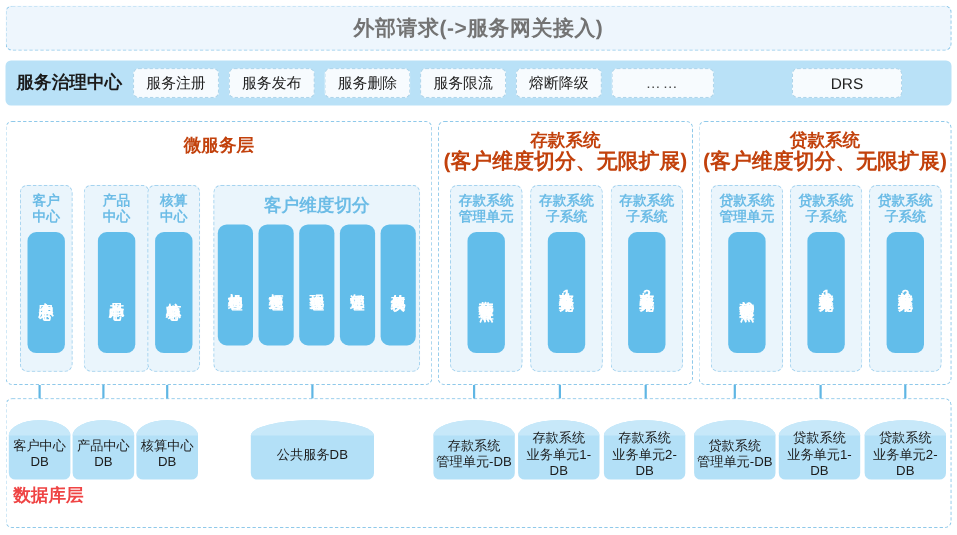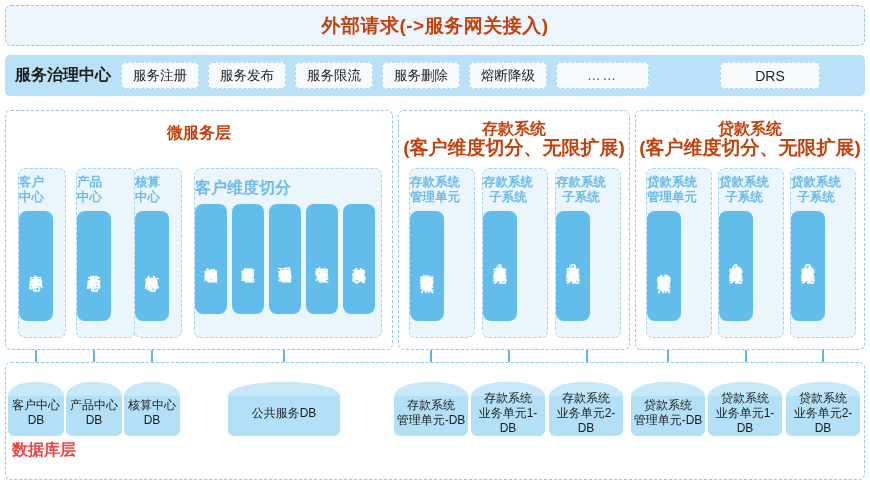--- a/index.html
+++ b/index.html
@@ -15,21 +15,21 @@
   
   .ext-banner{
     position:absolute;left:5px;top:5px;width:860px;height:41px;
     background:#eef6fd;
     border:1px dashed #8fc9ea;
     border-radius:6px;
     box-sizing:border-box;
     display:flex;align-items:center;justify-content:center;
   }
   .ext-banner-text{
-    font-size:19px;font-weight:bold;color:#c2410c;letter-spacing:.5px;
+    font-size:19px;font-weight:bold;color:#737373;letter-spacing:.5px;
   }
 
   
   .gov-bar{
     position:absolute;left:5px;top:55px;width:860px;height:41px;
     background:#b9e1f7;
     border-radius:5px;
     box-sizing:border-box;
     display:flex;align-items:center;
   }
@@ -71,21 +71,21 @@
   #panel-deposit{left:398px;top:110px;width:232px;height:240px;}
   #panel-loan{left:635px;top:110px;width:230px;height:240px;}
 
   
   .card{
     position:absolute;
     background:#eaf5fc;
     border:1px dashed #a5d3ef;
     border-radius:7px;
     box-sizing:border-box;
-    display:flex;flex-direction:column;align-items:flex-start;
+    display:flex;flex-direction:column;align-items:center;
   }
   .card-label{
     color:#6cbce6;font-weight:bold;text-align:center;
     margin-top:6px;line-height:15px;font-size:12.5px;
     white-space:pre-line;
   }
   .card-label.big{font-size:16px;color:#6cbce6;margin-top:9px;line-height:20px;}
 
   
   .vblock{
@@ -152,22 +152,22 @@
 <div class="stage">
 
   <div class="ext-banner">
     <div class="ext-banner-text">外部请求(-&gt;服务网关接入)</div>
   </div>
 
   <div class="gov-bar">
     <div class="gov-title">服务治理中心</div>
     <div class="gov-btn w-std">服务注册</div>
     <div class="gov-btn w-std">服务发布</div>
+    <div class="gov-btn w-std">服务删除</div>
     <div class="gov-btn w-std">服务限流</div>
-    <div class="gov-btn w-std">服务删除</div>
     <div class="gov-btn w-std">熔断降级</div>
     <div class="gov-btn w-dots">……</div>
     <div class="gov-spacer"></div>
     <div class="gov-btn w-drs">DRS</div>
   </div>
 
   <div class="panel" id="panel-micro">
     <div class="panel-head" style="margin-top:12px;">
       <div class="l1">微服务层</div>
     </div>

